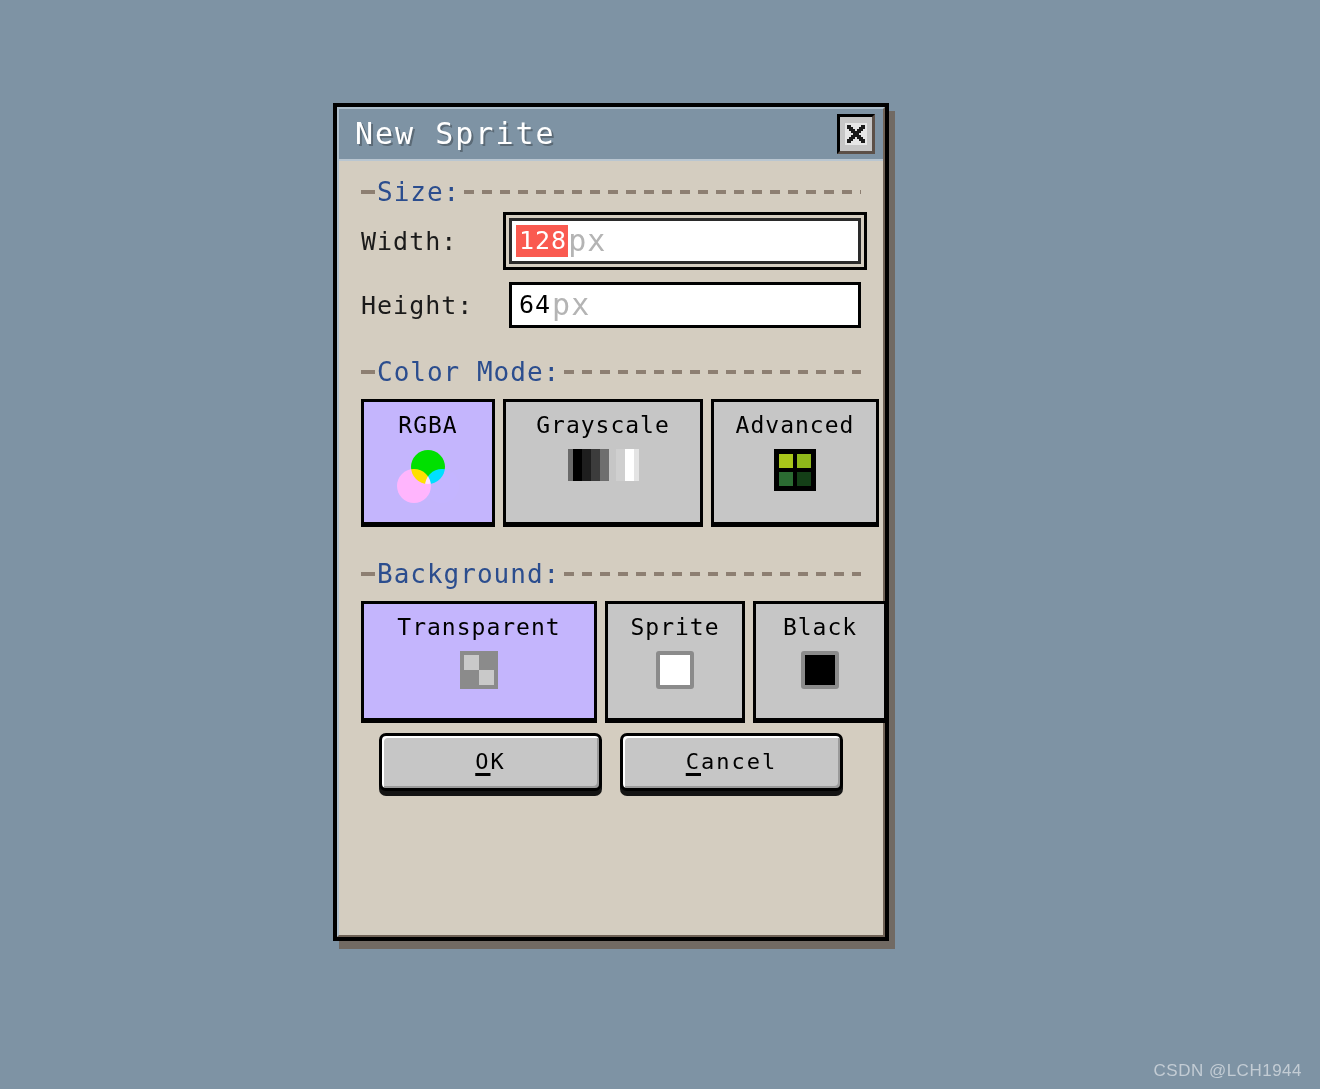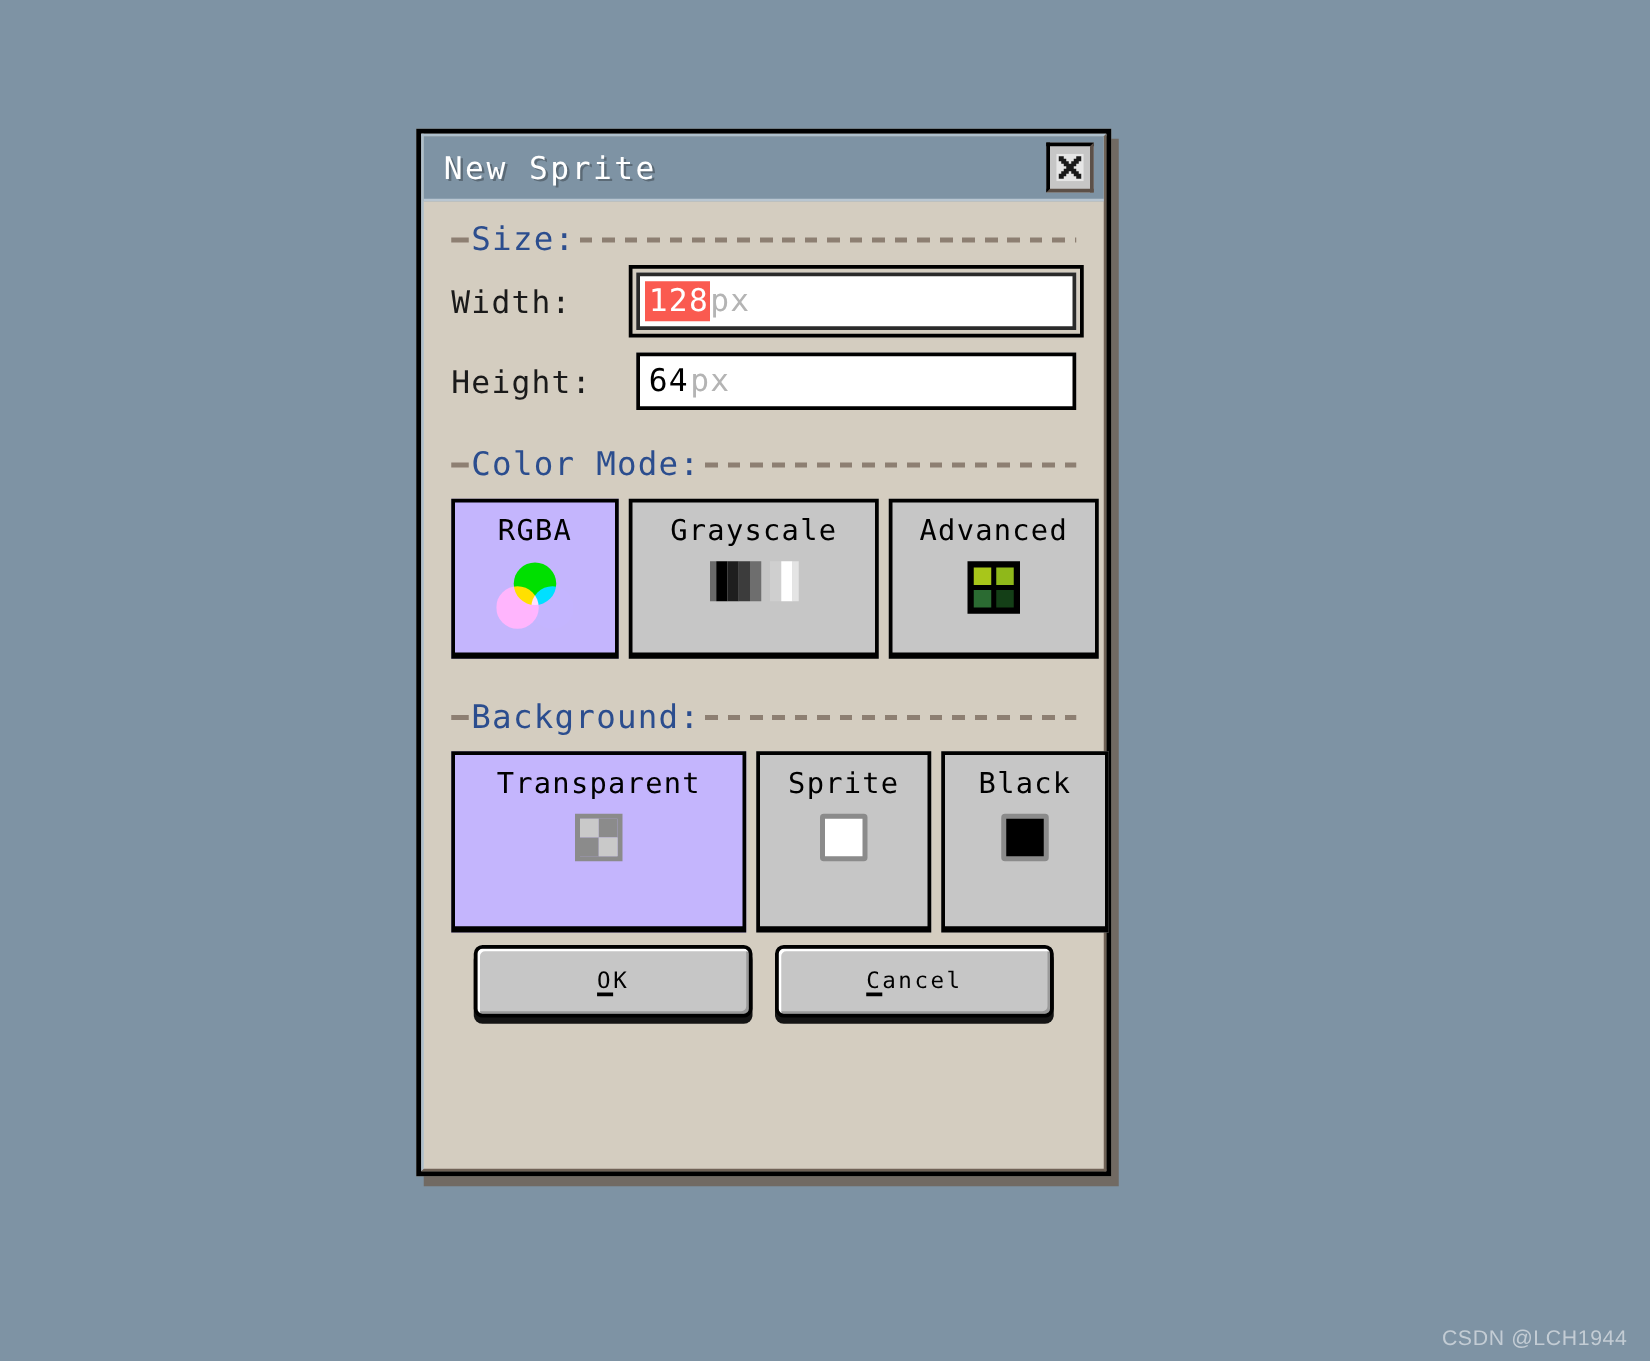--- a/index.html
+++ b/index.html
@@ -45,21 +45,21 @@
     flex: 0 0 auto;
     display: flex;
     align-items: center;
     padding: 0 6px 0 16px;
     box-sizing: border-box;
     border-bottom: 2px solid #b9c6d1;
     position: relative;
   }
   .title-text {
     color: #ffffff;
-    font-size: 25px;
+    font-size: 30px;
     letter-spacing: 2px;
     line-height: 1;
     text-shadow: 2px 2px 0 rgba(0,0,0,0.28);
     flex: 1 1 auto;
     white-space: nowrap;
   }
   .close-btn {
     width: 38px;
     height: 40px;
     background: #c6c6c6;
@@ -154,21 +154,21 @@
     white-space: pre;
   }
   .entry-text.selected {
     background: #fa5a50;
     color: #ffffff;
   }
   .entry-text.plain {
     color: #000000;
   }
   .entry-suffix {
-    font-size: 25px;
+    font-size: 30px;
     line-height: 1;
     letter-spacing: 1px;
     color: #b4b4b4;
     padding-bottom: 1px;
     white-space: pre;
   }
 
   
   .opt-row {
     display: flex;
@@ -202,21 +202,21 @@
   .opt-btn .opt-icon {
     margin-top: 12px;
     display: flex;
     align-items: center;
     justify-content: center;
   }
   .mode-row .opt-btn { height: 128px; }
   .mode-row .opt-btn:nth-child(1) { flex: 0 0 134px; }
   .mode-row .opt-btn:nth-child(2) { flex: 0 0 200px; }
   .mode-row .opt-btn:nth-child(3) { flex: 0 0 168px; }
-  .bg-row .opt-btn { height: 145px; }
+  .bg-row .opt-btn { height: 122px; }
   .bg-row .opt-btn:nth-child(1) { flex: 0 0 236px; }
   .bg-row .opt-btn:nth-child(2) { flex: 0 0 140px; }
   .bg-row .opt-btn:nth-child(3) { flex: 0 0 134px; }
 
   
   .check-row {
     display: flex;
     align-items: center;
     margin-top: 26px;
     margin-bottom: 12px;
@@ -257,21 +257,21 @@
     align-items: center;
     justify-content: center;
     cursor: pointer;
     position: relative;
     box-shadow:
       inset 2px 2px 0 0 #ffffff,
       inset -2px -2px 0 0 #9a9a9a,
       0 5px 0 0 #141414;
   }
   .push-btn .btn-label {
-    font-size: 18px;
+    font-size: 22px;
     letter-spacing: 2px;
     color: #000000;
     line-height: 1;
   }
   .push-btn .btn-label u {
     text-decoration-thickness: 3px;
     text-underline-offset: 4px;
   }
 
   

